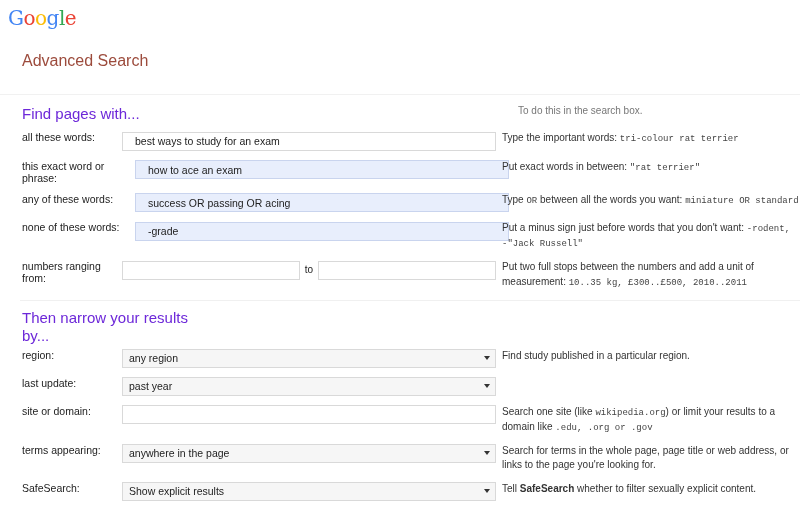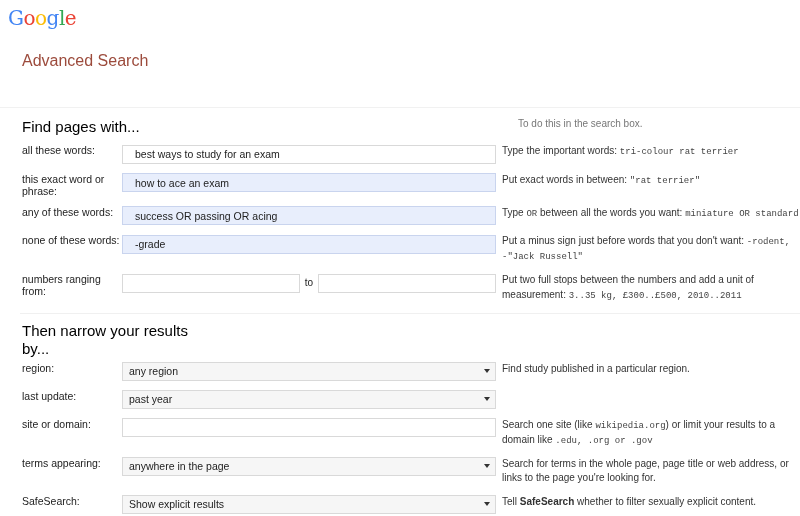--- a/index.html
+++ b/index.html
@@ -10,21 +10,21 @@
     width: 800px;
     height: 516px;
     background: #ffffff;
     font-family: "Liberation Sans", sans-serif;
     color: #222222;
     overflow: hidden;
   }
 
   
   .header {
-    height: 108px;
+    height: 95px;
     position: relative;
     border-bottom: 1px solid #f1f1f1;
     box-sizing: border-box;
   }
   .logo {
     position: absolute;
     left: 8px;
     top: 8px;
     font-family: "DejaVu Serif", serif;
     font-size: 20px;
@@ -79,21 +79,21 @@
   .mono {
     font-family: "Liberation Mono", "DejaVu Sans Mono", monospace;
     font-size: 9px;
     color: #444;
   }
   .bold { font-weight: bold; }
 
   
   .sec-head {
     font-size: 15px;
-    color: #000000;
+    color: #6d28d9;
     padding-left: 22px;
     font-weight: normal;
     margin: 0;
     line-height: 1.25;
   }
   .todo-head {
     position: absolute;
     left: 518px;
     top: 0;
     font-size: 10px;
@@ -114,20 +114,21 @@
     background: #ffffff;
     font-family: "Liberation Sans", sans-serif;
     font-size: 10.5px;
     color: #222;
     padding: 0 12px;
     outline: none;
   }
   input.txt.filled {
     background: #e8eefc;
     border-color: #c9d4ee;
+    margin-left: 13px;
   }
   .range {
     display: flex;
     align-items: center;
   }
   .range .half { width: 178px; }
   .range .to {
     width: 18px;
     text-align: center;
     font-size: 10px;
@@ -223,21 +224,21 @@
         <div class="half">
           <input class="txt" type="text" value="" style="">
         </div>
         <div class="to">to</div>
         <div class="half">
           <input class="txt" type="text" value="" style="">
         </div>
       </div>
     </div>
     <div class="help">
-      <span>Put two full stops between the numbers and add a unit of measurement: </span><span class="mono">3..35 kg, £300..£500, 2010..2011</span>
+      <span>Put two full stops between the numbers and add a unit of measurement: </span><span class="mono">10..35 kg, £300..£500, 2010..2011</span>
     </div>
   </div>
 </div>
 
 <div class="divider"></div>
 
 <div class="section">
   <div style="height:40px; padding-top:8px;">
     <h2 class="sec-head" style="width:190px;">Then narrow your results by...</h2>
   </div>

